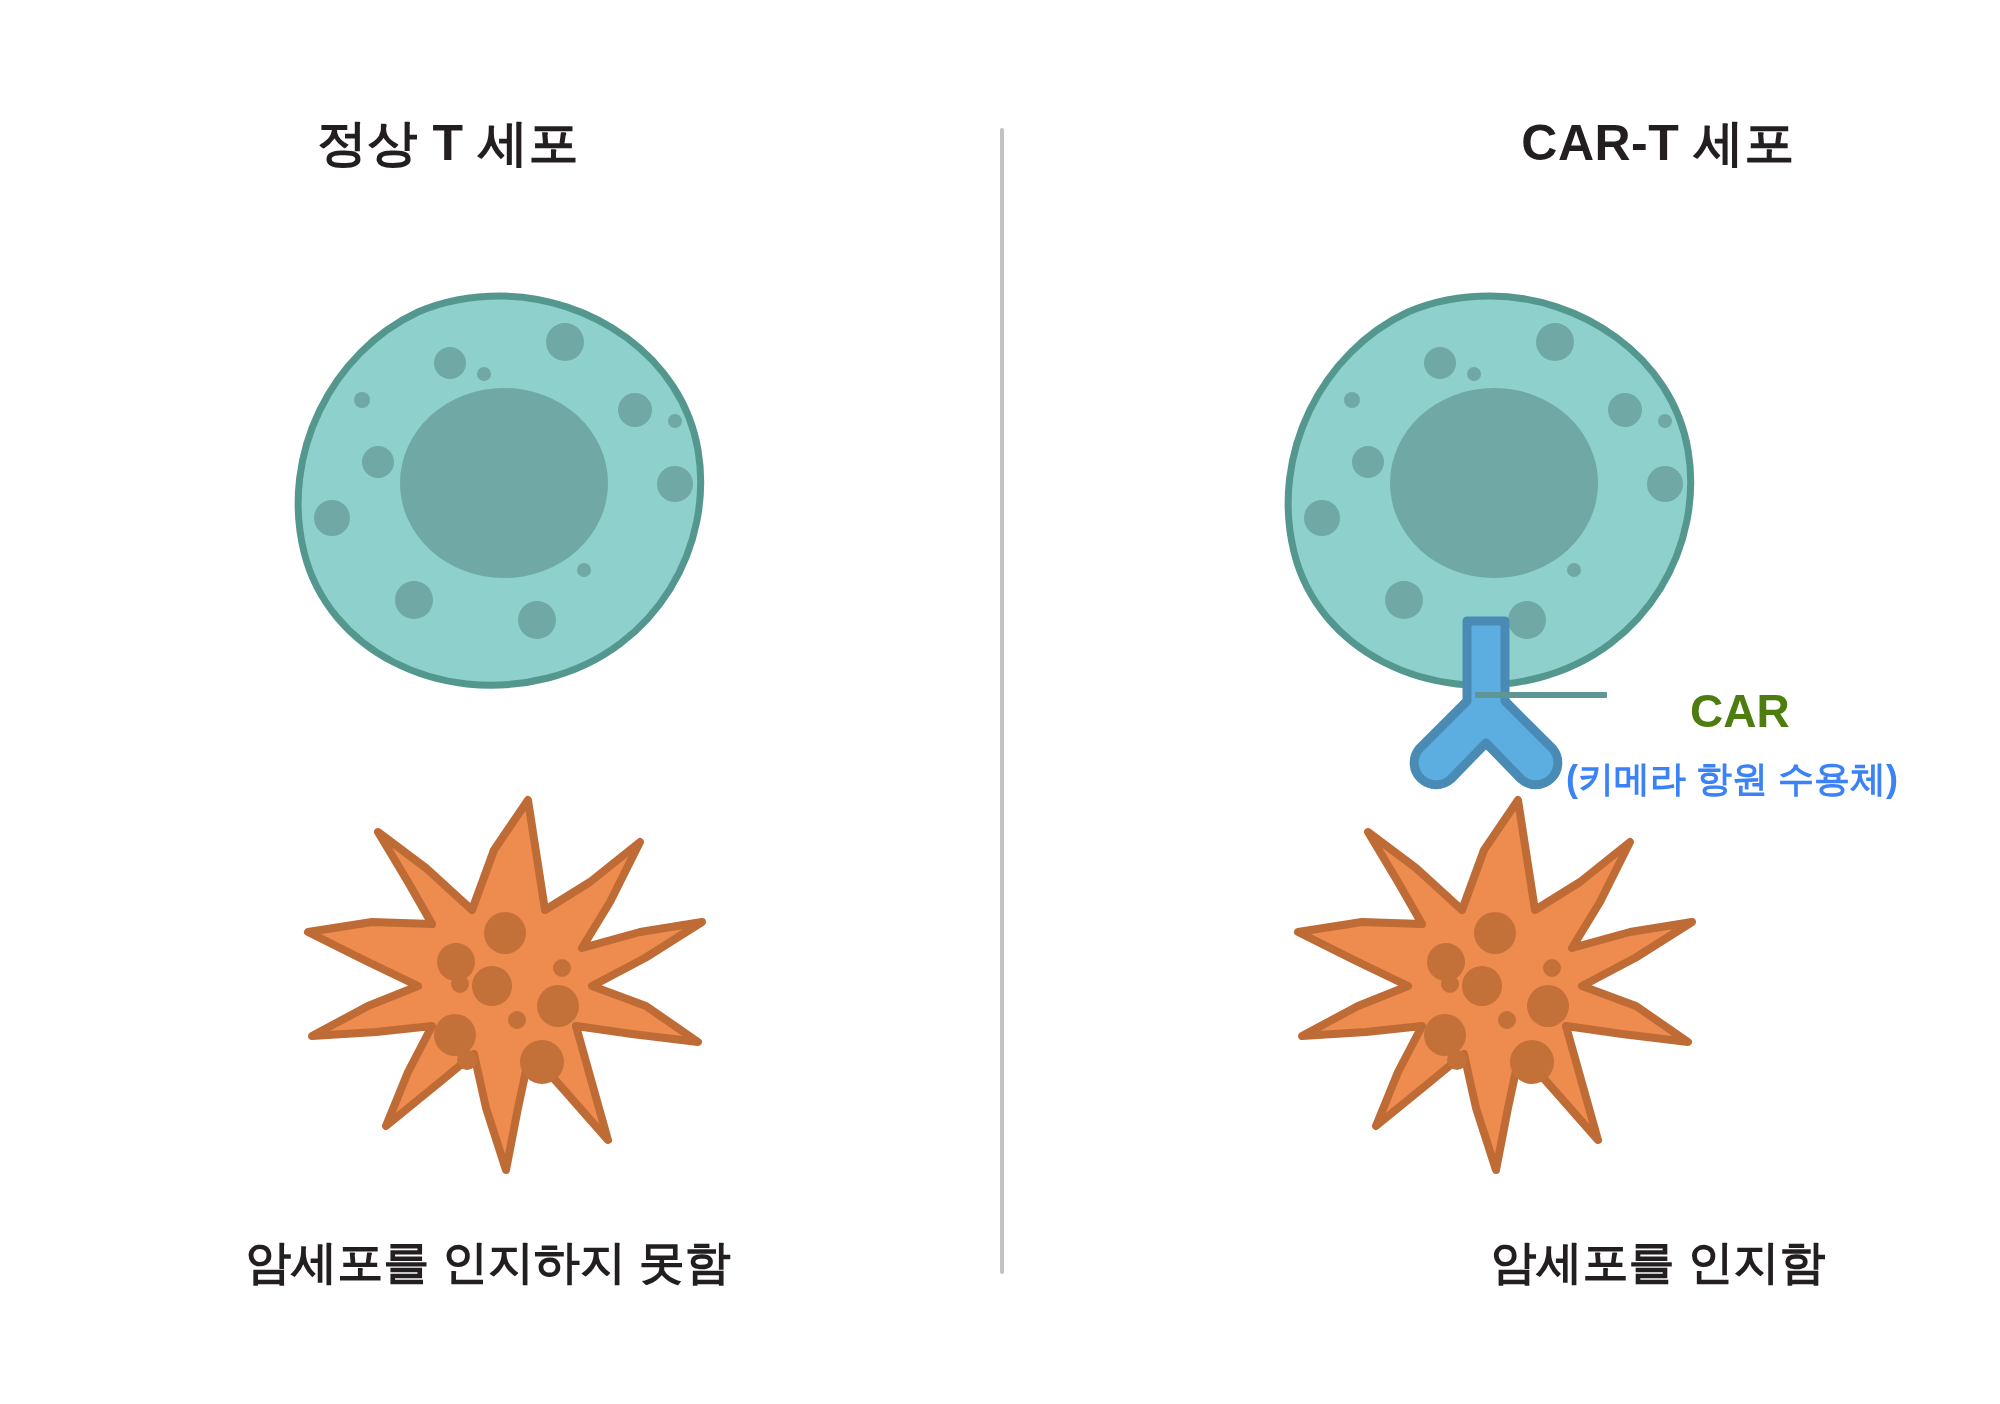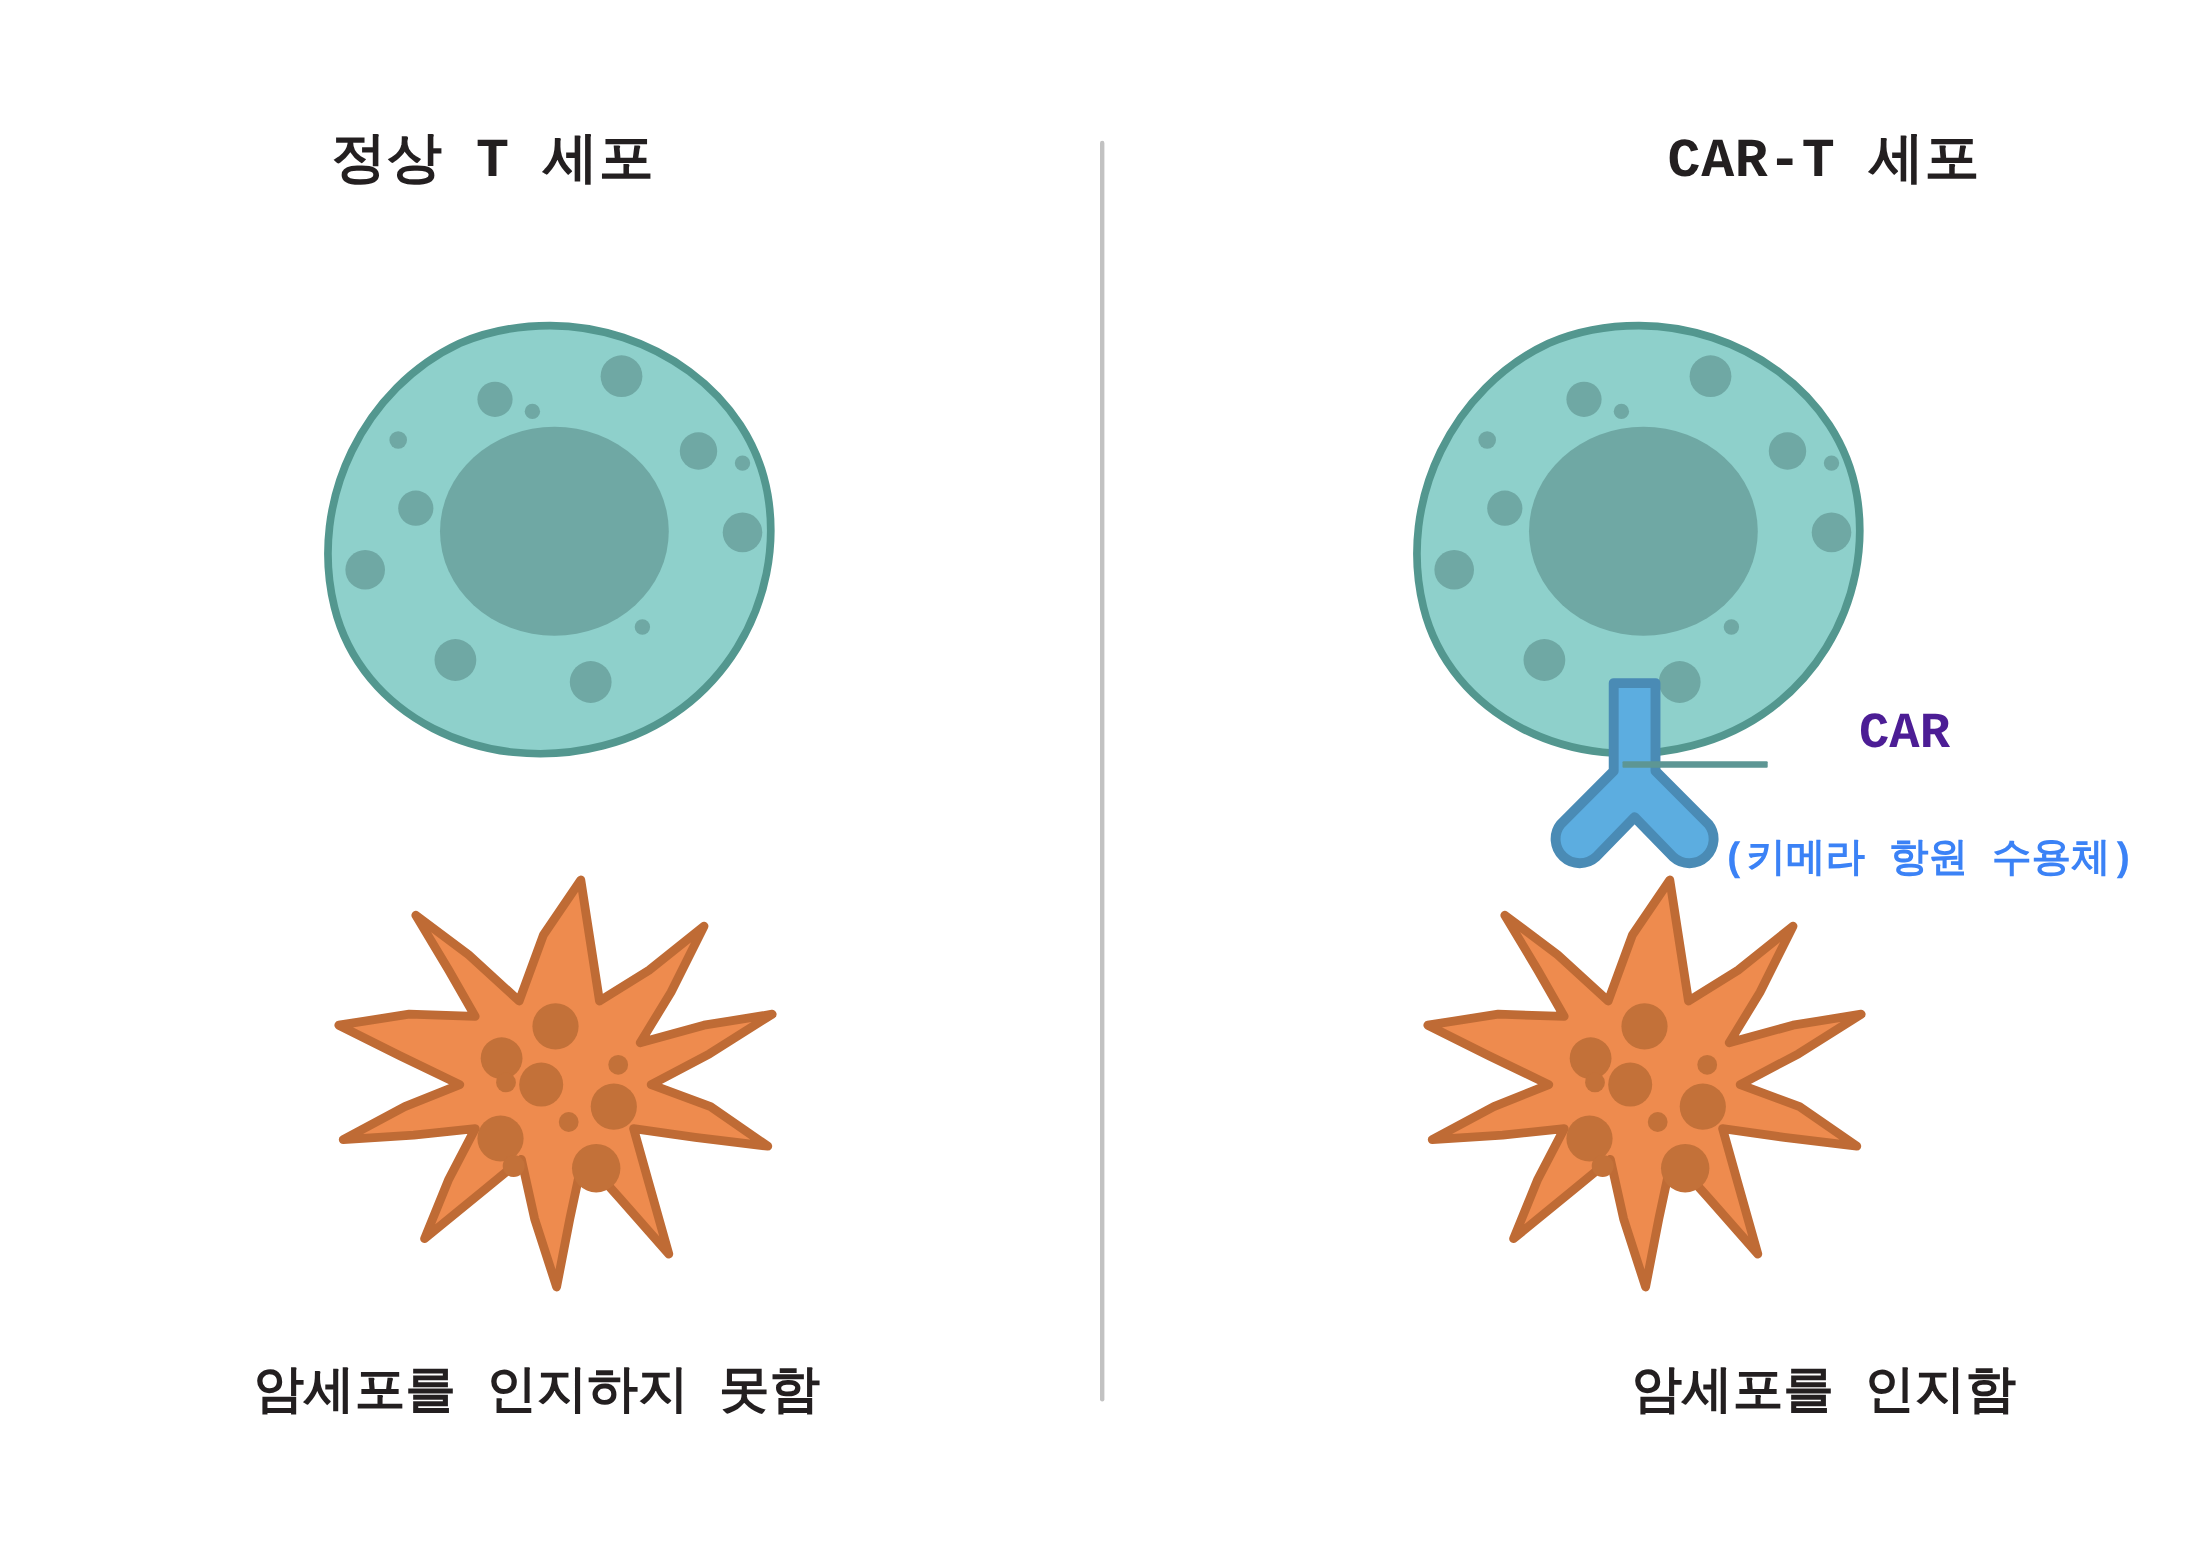--- a/index.html
+++ b/index.html
@@ -12,21 +12,20 @@
     height: 1404px;
     overflow: hidden;
     font-family: "Liberation Sans", "DejaVu Sans", sans-serif;
     position: relative;
   }
   #stage {
     position: relative;
     width: 2000px;
     height: 1208px;
     background: #ffffff;
-    font-family: Liberation Mono, monospace;
   }
   .panel {
     position: absolute;
     top: 0;
     height: 1404px;
     width: 1000px;
   }
   #panel-left  { left: 0; }
   #panel-right { left: 996px; }
 
@@ -88,24 +87,24 @@
     top: 692px;
     width: 132px;
     height: 6px;
     background: #5d9694;
     border-radius: 1px;
   }
 
   .car-label {
     position: absolute;
     left: 1690px;
-    top: 641px;
+    top: 684px;
     font-size: 46px;
     font-weight: bold;
-    color: #4c1d95;
+    color: #4d7c0f;
     white-space: nowrap;
   }
   .car-sublabel {
     position: absolute;
     left: 1566px;
     top: 755px;
     font-size: 36px;
     font-weight: bold;
     color: #3b82f6;
     white-space: nowrap;

